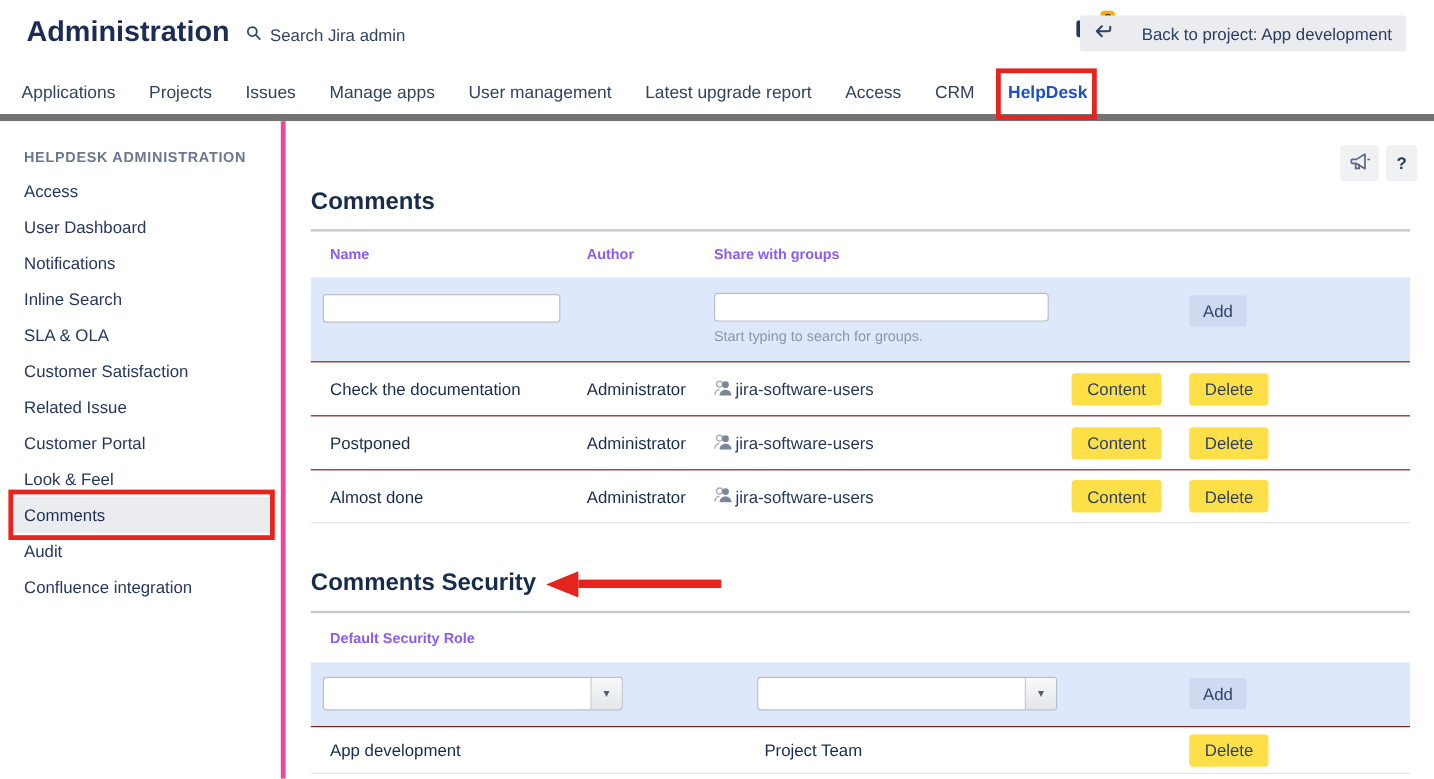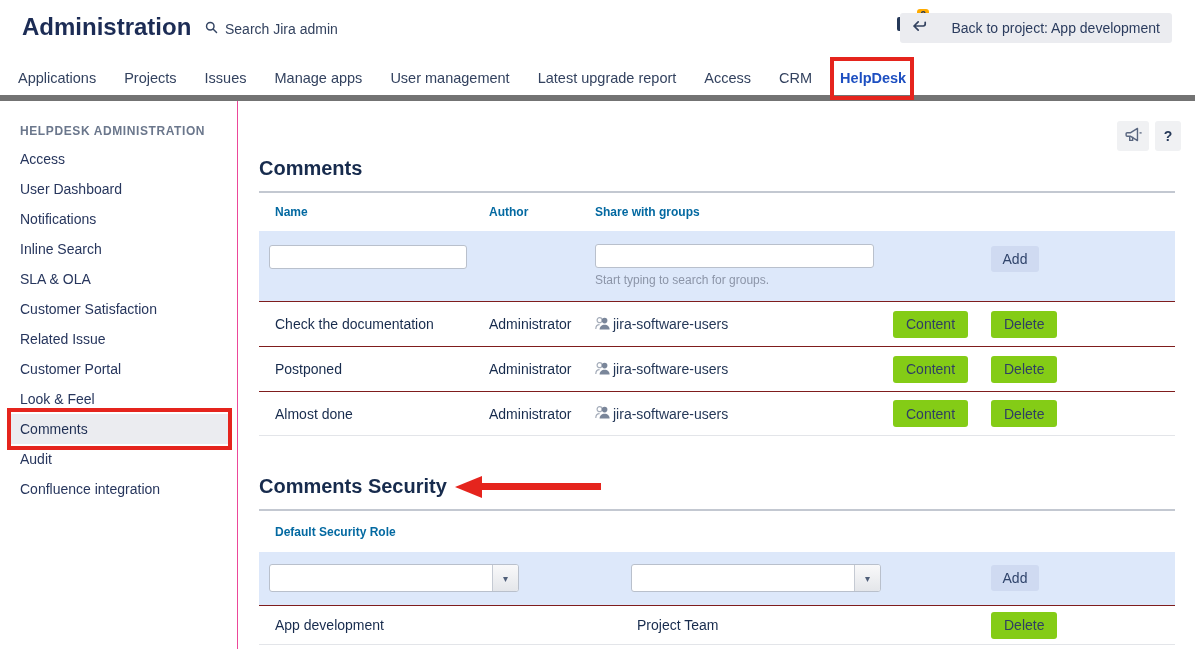--- a/index.html
+++ b/index.html
@@ -15,21 +15,21 @@
   .back-btn { position:absolute; right:23px; top:13px; height:30px; background:#ebecf0; border:none; border-radius:3px; color:#2b3c5e; font-size:14px; display:flex; align-items:center; gap:24px; padding:0 12px; cursor:pointer; }
 
   
   .tabbar { position:absolute; top:61px; left:0; width:100%; height:40px; border-bottom:6px solid #737373; display:flex; align-items:center; padding-left:18px; gap:28px; }
   .tab { font-size:14.5px; color:#33425f; cursor:pointer; white-space:nowrap; }
   .tab.active { color:#1d4fc1; font-weight:700; position:relative; }
   .tab.active .underline { position:absolute; left:-1px; right:-1px; bottom:-13px; height:3px; background:#1d4fc1; }
   .tab.active .annotation-box-tab { position:absolute; left:-10px; right:-8px; top:-13px; bottom:-14px; border:4px solid #e5241d; pointer-events:none; }
 
   
-  .sidebar { position:absolute; top:101px; left:0; width:238px; height:548px; border-right:1px solid #ec4899; background:#fff; }
+  .sidebar { position:absolute; top:101px; left:0; width:238px; height:548px; border-right:4px solid #ec4899; background:#fff; }
   .sidebar-title { margin:23px 0 6px 20px; font-size:12px; font-weight:700; color:#6b778c; letter-spacing:0.6px; }
   .side-item { height:30px; line-height:30px; padding-left:20px; font-size:14px; color:#27365d; cursor:pointer; white-space:nowrap; }
   .side-item.selected { margin:0 9px 0 11px; padding-left:9px; background:#ebecf0; color:#1f2f54; font-weight:500; position:relative; }
   .side-item.selected .annotation-box-side { position:absolute; left:-4px; right:-4px; top:-6px; bottom:-6px; border:4px solid #e5241d; pointer-events:none; }
 
   
   .main { position:absolute; left:239px; top:101px; width:956px; height:548px; background:#fff; }
   .toolbar { position:absolute; top:20px; right:14px; display:flex; gap:6px; }
   .icon-btn { height:30px; background:#f0f1f3; border:none; border-radius:3px; display:flex; align-items:center; justify-content:center; color:#253858; cursor:pointer; }
   .icon-btn.mega { width:32px; }
@@ -37,42 +37,42 @@
 
   .content { padding:0 20px; }
   h2.section { font-size:20px; font-weight:700; color:#172b4d; }
   .head-comments { margin-top:56px; }
   .rule { border-bottom:2px solid #c3c8d1; margin-top:11px; }
 
   .grid { display:grid; align-items:center; }
   .gc { grid-template-columns:222px 106px 306px 94px 1fr; }
   .gs { grid-template-columns:362px 366px 1fr; }
   .hdr-row { height:38px; }
-  .hdr { font-size:12px; font-weight:700; color:#0369a1; padding-left:8px; }
+  .hdr { font-size:12px; font-weight:700; color:#8b5cf6; padding-left:8px; }
   .hdr.first { padding-left:16px; }
   .sec-hdr-row { height:41px; }
 
   .add-row { background:#dde8fa; align-items:start; }
   .add-row.c { height:70px; }
   .add-row.s { height:53px; }
   .txt-input { height:24px; border:1px solid #b9c0cc; border-radius:3px; padding:0 6px; font-size:14px; color:#172b4d; background:#fff; outline:none; }
   .name-input { width:198px; margin:14px 0 0 10px; }
   .group-input { width:279px; margin:13px 0 0 8px; display:block; }
   .helper { font-size:12px; color:#8c95a8; margin:5px 0 0 8px; }
   .add-btn { width:48px; height:26px; margin:15px 0 0 4px; background:#cfdaf1; color:#30446b; border:none; border-radius:3px; font-size:14px; cursor:pointer; }
   .add-btn.s { margin-top:13px; }
 
   .row { border-top:1px solid #7f1d1d; }
   .row.c { height:45px; }
   .row.s { height:40px; border-bottom:1px solid #e3e5e9; }
   .row.last { border-bottom:1px solid #e3e5e9; }
   .cell { font-size:14px; color:#172b4d; padding-left:8px; display:flex; align-items:center; }
   .cell.first { padding-left:16px; }
   .cell.group { color:#253858; gap:2px; }
-  .sm-btn { background:#84cc16; border:none; border-radius:3px; color:#2f3f63; font-size:14px; height:27px; padding:0 13px; cursor:pointer; }
+  .sm-btn { background:#fde047; border:none; border-radius:3px; color:#2f3f63; font-size:14px; height:27px; padding:0 13px; cursor:pointer; }
   .sm-btn.del { margin-left:4px; }
 
   .sec-head-wrap { position:relative; margin-top:39px; }
   .sec-head-wrap h2 { display:inline-block; }
   .arrow { position:absolute; left:196px; top:50%; transform:translateY(-50%); display:flex; align-items:center; pointer-events:none; }
   .arrow-head { width:0; height:0; border-top:11px solid transparent; border-bottom:11px solid transparent; border-right:27px solid #e5241d; }
   .arrow-bar { width:119px; height:7px; background:#e5241d; }
 
   .combo { width:250px; height:28px; border:1px solid #b9c0cc; border-radius:3px; background:#fff; display:flex; overflow:hidden; margin:12px 0 0 10px; cursor:pointer; }
   .combo .field { flex:1; }

